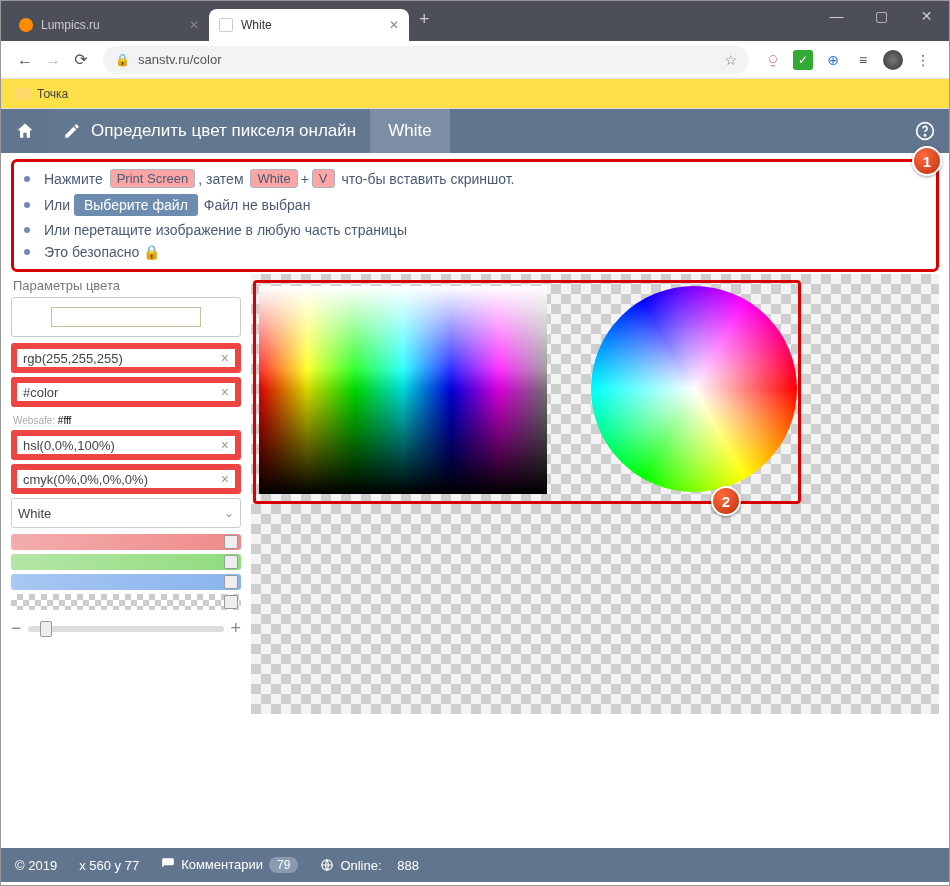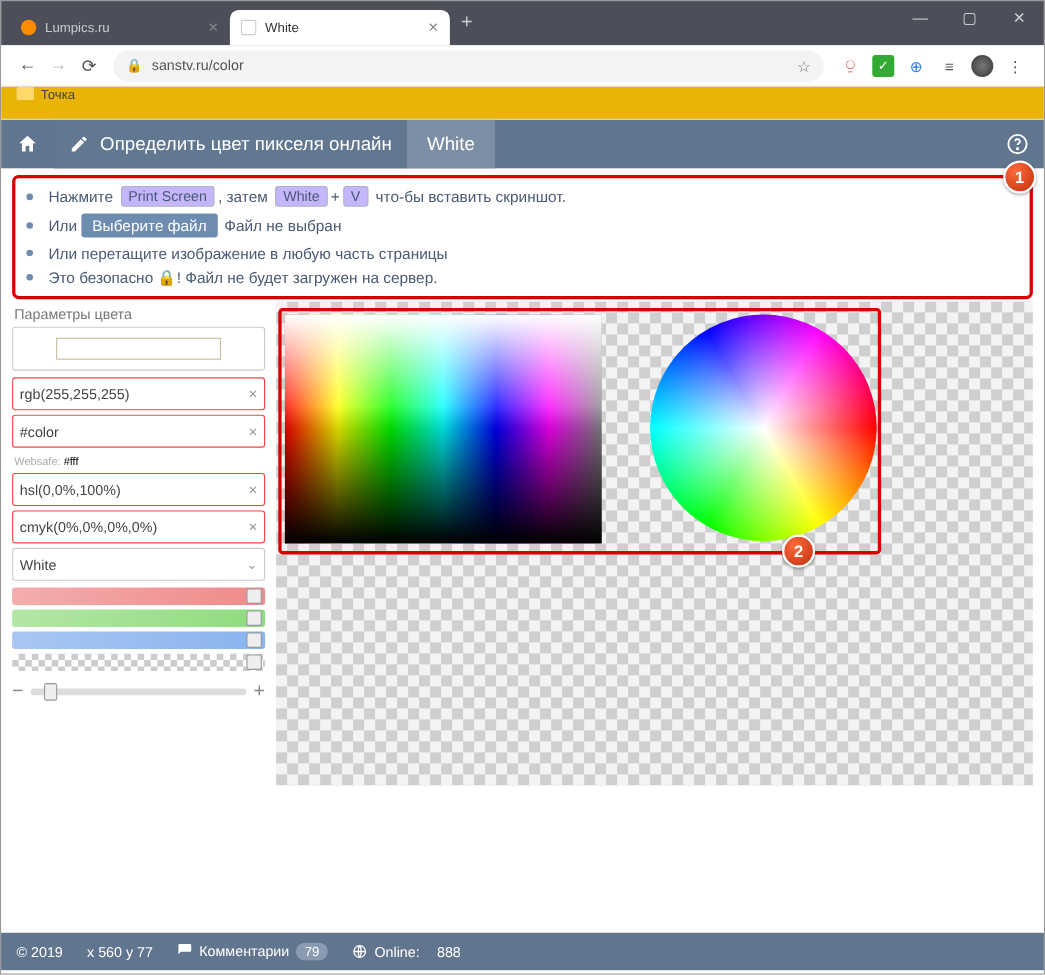--- a/index.html
+++ b/index.html
@@ -20,48 +20,48 @@
   .toolbar { background: #fff; height: 38px; display: flex; align-items: center; padding: 0 10px; border-bottom: 1px solid #ddd; }
   .toolbar .navbtn { width: 28px; height: 28px; display:flex; align-items:center; justify-content:center; color:#555; font-size:16px; border-radius:50%; }
   .toolbar .navbtn.dis { color: #bbb; }
   .addressbar { flex:1; height: 28px; background: #f1f3f4; border-radius: 14px; display:flex; align-items:center; padding: 0 12px; margin: 0 8px; font-size:13px; color:#555; }
   .addressbar .lock { margin-right: 8px; color:#777; font-size:12px; }
   .addressbar .star { margin-left:auto; color:#777; font-size:14px; }
   .extensions { display:flex; align-items:center; gap:10px; padding: 0 6px; }
   .ext { width:20px; height:20px; display:flex; align-items:center; justify-content:center; font-size:14px; }
   .avatar { width:20px; height:20px; border-radius:50%; background: radial-gradient(circle, #777, #333); }
 
-  .bookmarks { height: 30px; background: #eab308; display:flex; align-items:flex-start; padding: 0 14px; font-size:12px; color:#444; border-bottom:1px solid #e0e0e0; }
+  .bookmarks { height: 30px; background: #fde047; display:flex; align-items:center; padding: 0 14px; font-size:12px; color:#444; border-bottom:1px solid #e0e0e0; }
   .bookmarks .folder { width:16px; height:12px; background:#ffd86b; border-radius:2px; margin-right:6px; }
 
   
   .siteheader { background: #61768e; height: 44px; display:flex; align-items:stretch; color:#fff; }
   .siteheader .home { width:48px; display:flex; align-items:center; justify-content:center; font-size:18px; }
   .siteheader .slogan { background:#627790; display:flex; align-items:center; padding: 0 14px; font-size:17px; gap:10px; }
   .siteheader .colorname { background:#7b8ea3; display:flex; align-items:center; padding: 0 18px; font-size:17px; }
   .siteheader .help { margin-left:auto; width:48px; display:flex; align-items:center; justify-content:center; font-size:18px; }
 
   
   .instructions { border:3px solid #d80000; border-radius:6px; margin:6px 10px 2px 10px; padding: 4px 10px 6px 10px; position:relative; }
   .instructions ul { list-style:none; }
   .instructions li { display:flex; align-items:center; flex-wrap:wrap; font-size:14px; color:#4a5a75; padding: 3px 0; }
   .instructions li .dot { width:6px; height:6px; background:#6e8caf; border-radius:50%; margin-right:14px; }
-  .kbd { border:1px solid #aab4c2; border-radius:3px; padding: 1px 6px; font-size:13px; color:#4a5a75; background:#c4b5fd; margin:0 3px; }
+  .kbd { border:1px solid #aab4c2; border-radius:3px; padding: 1px 6px; font-size:13px; color:#4a5a75; background:#fca5a5; margin:0 3px; }
   .choosebtn { background:#6e8caf; color:#fff; border:none; padding:3px 10px; border-radius:3px; font-size:14px; margin-right:6px; }
   .badge-num { position:absolute; width:30px; height:30px; border-radius:50%; background: radial-gradient(circle at 35% 30%, #ff6a3a, #c03010); color:#fff; display:flex; align-items:center; justify-content:center; font-weight:bold; font-size:15px; box-shadow: 0 1px 3px rgba(0,0,0,.4); border:2px solid #fff; }
   .badge1 { top:-16px; right:-6px; }
 
   
   .mainrow { display:flex; padding: 0 10px; gap: 10px; }
 
   .params { width: 230px; }
   .params-title { font-size:13px; color:#777; padding: 4px 2px; }
   .swatch { border:1px solid #ccc; height:40px; display:flex; align-items:center; justify-content:center; margin-bottom:6px; border-radius:3px; }
   .swatch-inner { width:150px; height:20px; border:1px solid #c8bd97; background:#fff; }
-  .param-input { display:flex; align-items:center; border:1px solid #ef4444; border-radius:3px; height:30px; padding:0 6px; font-size:13px; color:#444; margin-bottom:4px; background:#fff; }
+  .param-input { display:flex; align-items:center; border:6px solid #ef4444; border-radius:3px; height:30px; padding:0 6px; font-size:13px; color:#444; margin-bottom:4px; background:#fff; }
   .param-input .x { margin-left:auto; color:#999; font-size:14px; }
   .param-static { font-size:10px; padding: 4px 2px; }
   .param-static .lbl { color:#aaa; }
   .param-select { display:flex; align-items:center; border:1px solid #ccc; border-radius:3px; height:30px; padding:0 6px; font-size:13px; color:#444; margin-bottom:6px; background:#fff; }
   .param-select .chev { margin-left:auto; color:#999; font-size:12px; }
 
   .slider { height:16px; border-radius:3px; margin-bottom:4px; position:relative; }
   .slider .thumb { position:absolute; right:3px; top:1px; width:14px; height:14px; background:#eee; border:1px solid #999; border-radius:2px; }
   .slider.red { background:linear-gradient(to right,#f3adad,#ef8a8a); }
   .slider.green { background:linear-gradient(to right,#b4e6a6,#8fdc7d); }
@@ -190,21 +190,20 @@
       <span>Файл не выбран</span>
     </li>
     <li>
       <span class="dot"></span>
       <span>Или перетащите изображение в любую часть страницы</span>
     </li>
     <li>
       <span class="dot"></span>
       <span>Это безопасно</span>&nbsp;
       <span>🔒</span>
-      <span>! Файл не будет загружен на сервер.</span>
     </li>
   </ul>
 </div>
 
 <div class="mainrow">
   <div class="params">
     <div class="params-title">Параметры цвета</div>
     <div class="swatch">
       <div class="swatch-inner"></div>
     </div>

